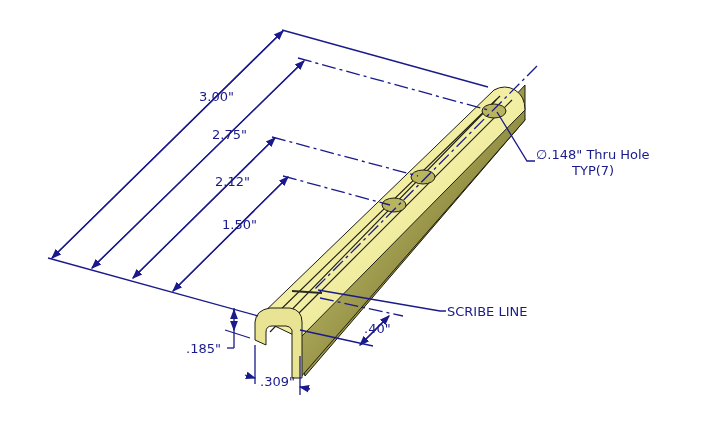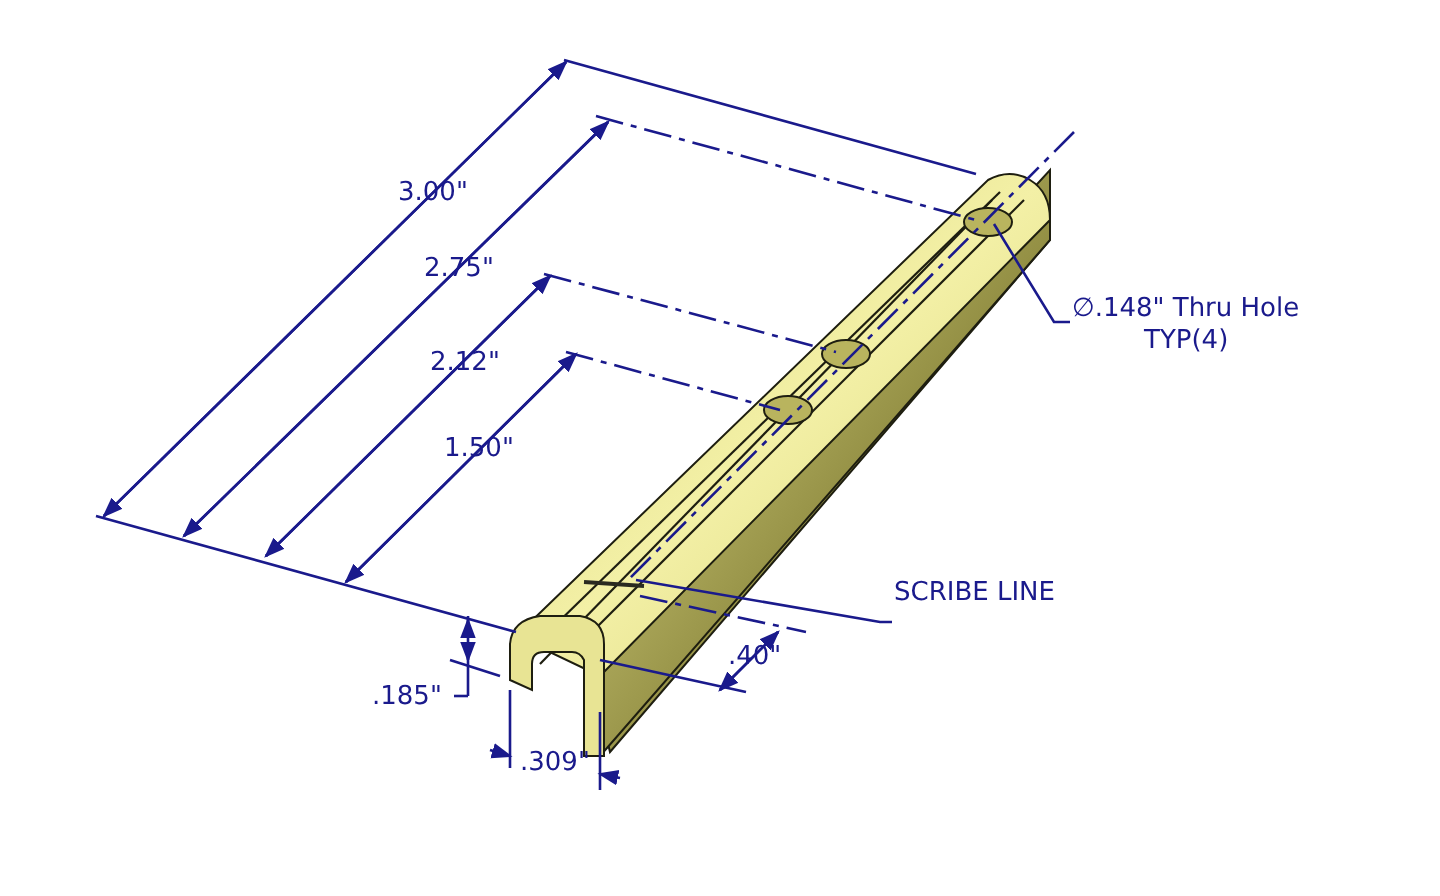--- a/index.html
+++ b/index.html
@@ -102,17 +102,17 @@
     <path class="dim" d="M245,375 L255,378" marker-end="url(#arr)"></path>
     <path class="dim" d="M310,389 L300,387" marker-end="url(#arr)"></path>
   </g>
 </svg>
 
 <div class="lbl" style="left:199px; top:90px;">3.00"</div>
 <div class="lbl" style="left:212px; top:128px;">2.75"</div>
 <div class="lbl" style="left:215px; top:175px;">2.12"</div>
 <div class="lbl" style="left:222px; top:218px;">1.50"</div>
 <div class="lbl" style="left:536px; top:148px;">∅.148" Thru Hole</div>
-<div class="lbl" style="left:572px; top:164px;">TYP(4)</div>
-<div class="lbl" style="left:447px; top:290px;">SCRIBE LINE</div>
+<div class="lbl" style="left:572px; top:164px;">TYP(7)</div>
+<div class="lbl" style="left:447px; top:305px;">SCRIBE LINE</div>
 <div class="lbl" style="left:364px; top:322px;">.40"</div>
 <div class="lbl" style="left:186px; top:342px;">.185"</div>
 <div class="lbl" style="left:260px; top:375px;">.309"</div>
 
 </body></html>

